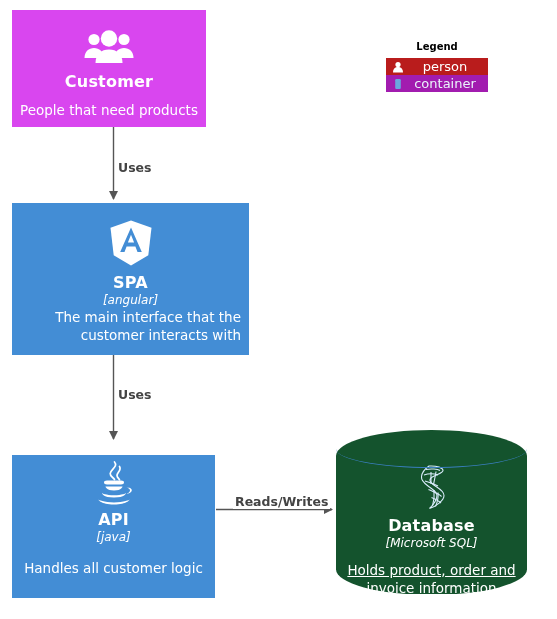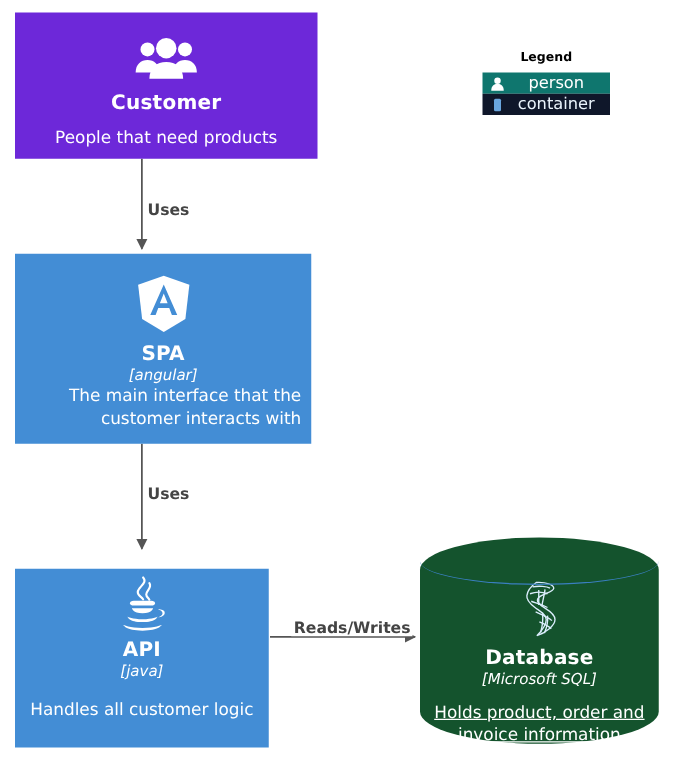--- a/index.html
+++ b/index.html
@@ -44,23 +44,23 @@
   .node-desc {
     font-size: 13.5px;
     line-height: 18px;
     padding: 0 8px;
   }
 
   
   .person-node {
     left: 12px;
     top: 10px;
-    width: 242px;
+    width: 194px;
     height: 117px;
-    background: #6d28d9;
+    background: #d946ef;
     padding-top: 20px;
   }
   .person-node .node-title { margin-top: 8px; }
   .person-node .node-desc { margin-top: 9px; }
 
   
   .container-node {
     background: #438DD5;
   }
   .spa-node {
@@ -145,22 +145,22 @@
     line-height: 18px;
     margin-bottom: 2px;
   }
   .legend-row {
     display: flex;
     align-items: center;
     height: 17px;
     padding-left: 4px;
     box-sizing: border-box;
   }
-  .legend-row-person    { background: #0f766e; }
-  .legend-row-container { background: #0f172a; }
+  .legend-row-person    { background: #b91c1c; }
+  .legend-row-container { background: #a21caf; }
   .legend-swatch {
     width: 16px;
     height: 15px;
     flex: 0 0 16px;
     display: flex;
     align-items: center;
     justify-content: center;
     line-height: 0;
   }
   .legend-label {

